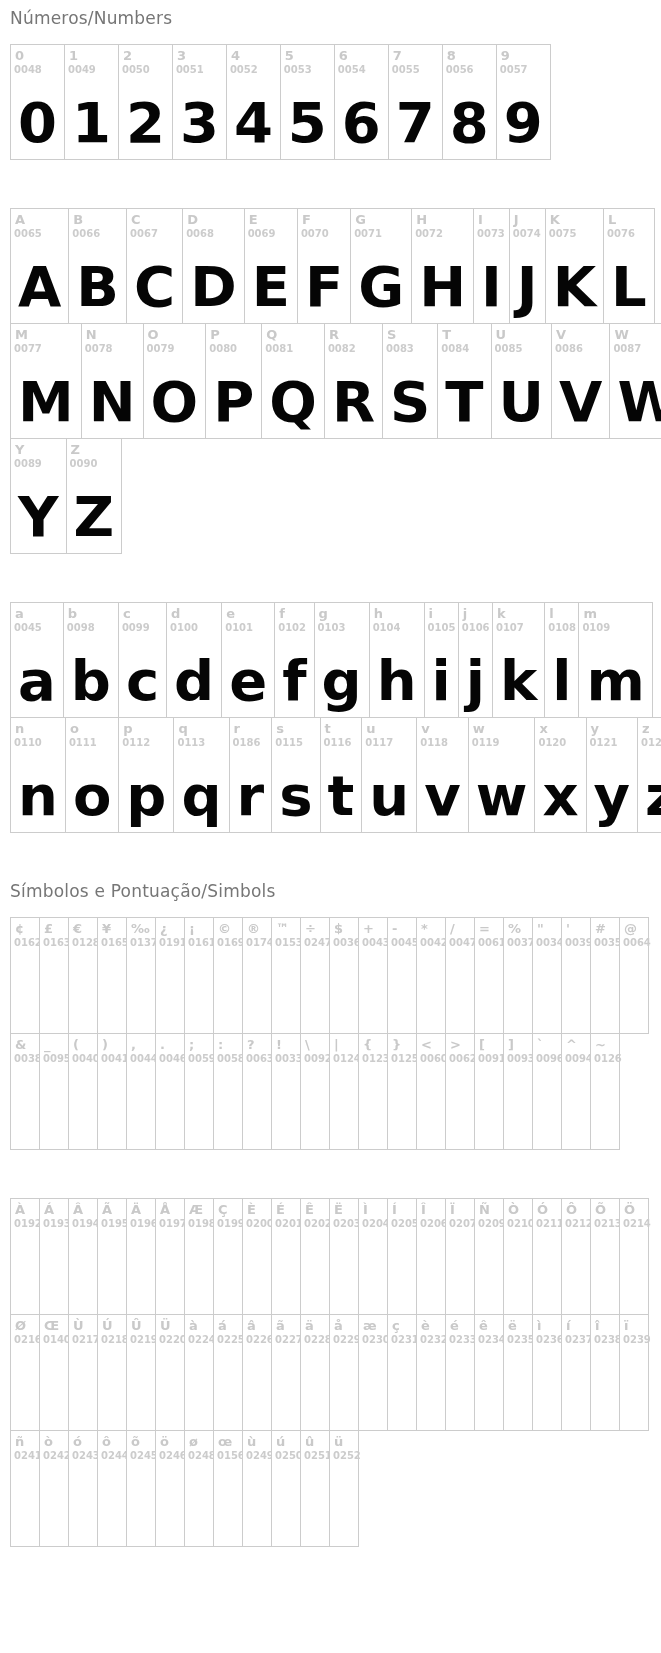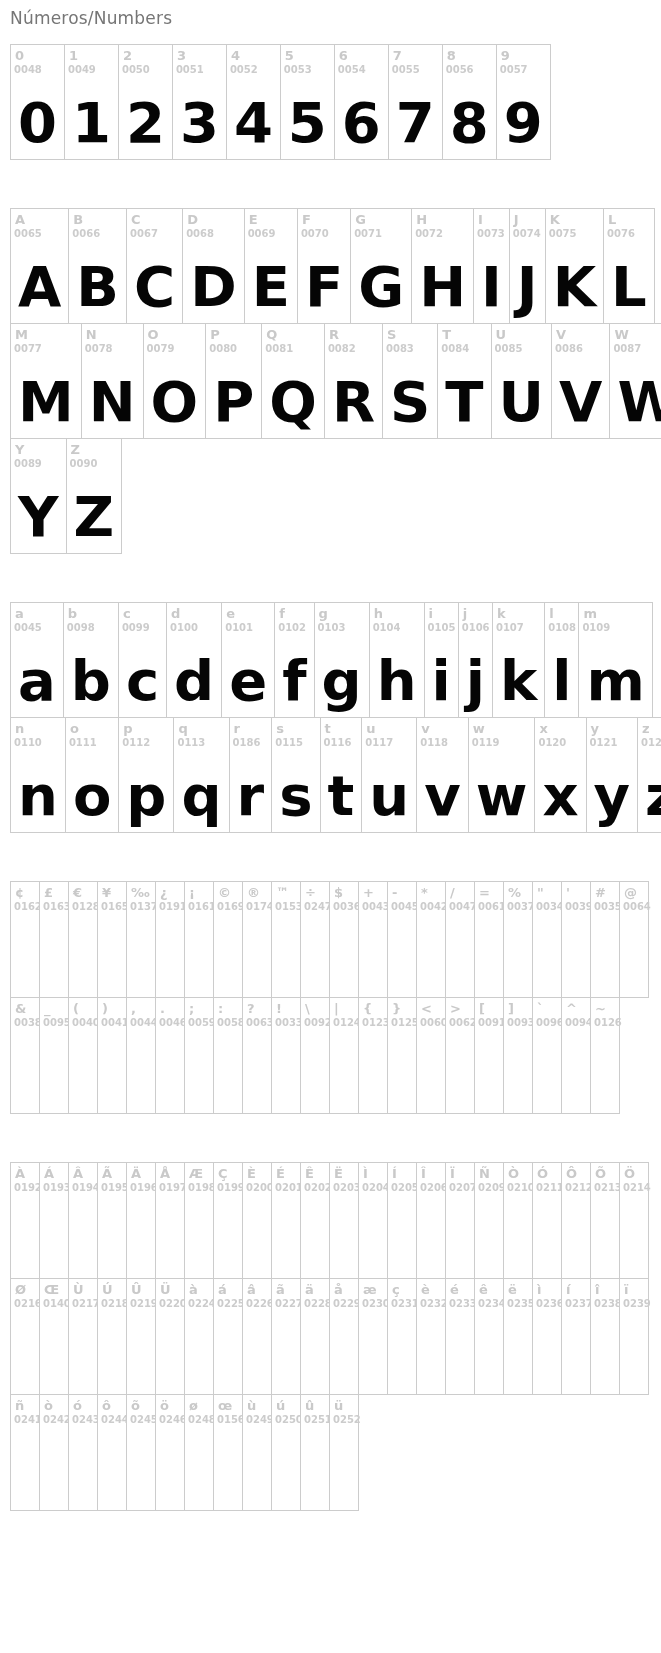--- a/index.html
+++ b/index.html
@@ -409,20 +409,21 @@
         <div class="char-cell">
           <div class="char-label">z</div>
           <div class="char-code">0122</div>
           <div class="char-glyph">z</div>
         </div>
       </div>
     </div>
 </div>
 
 <div class="section">
+  <h2 class="section-title">Símbolos e Pontuação/Simbols</h2>
   <div class="char-table">
       <div class="char-row">
         <div class="char-cell no-glyph">
           <div class="char-label">¢</div>
           <div class="char-code">0162</div>
         </div>
         <div class="char-cell no-glyph">
           <div class="char-label">£</div>
           <div class="char-code">0163</div>
         </div>

